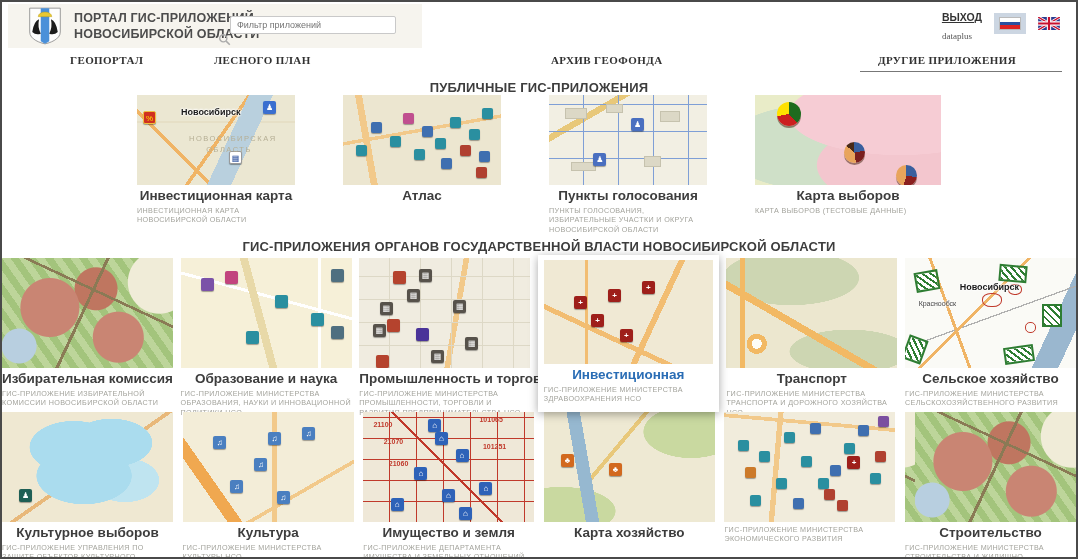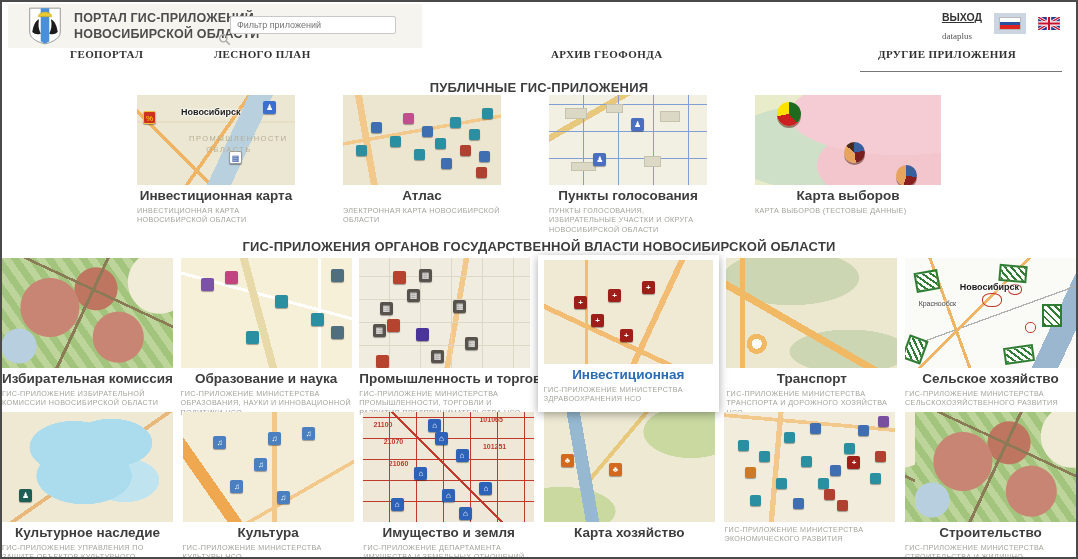--- a/index.html
+++ b/index.html
@@ -22,21 +22,21 @@
   .logout-block { line-height:1.2; }
   .logout-link { font-size:10.5px; font-weight:bold; color:#333; text-decoration:underline; cursor:pointer; display:block;}
   .username { font-size:9px; color:#555;font-family:Liberation Serif, serif; }
   .flag { width:22px; height:13px; display:block; }
   .flag-ru-box { background:#ccd6e2; padding:4px 5px; margin-top:2px; cursor:pointer; }
   .flag-ru { background:linear-gradient(#fff 0 33%, #2a50a0 33% 66%, #d22 66% 100%); border:1px solid #bbb; }
   .flag-uk-box { margin-top:6px; cursor:pointer; }
 
   
   nav { position:relative; height:24px; background:#fff; }
-  .tab { position:absolute; top:0; font-family:"Liberation Serif",serif; font-weight:bold;
+  .tab { position:absolute; top:6px; font-family:"Liberation Serif",serif; font-weight:bold;
          font-size:11px; color:#323232; letter-spacing:.4px; cursor:pointer; white-space:nowrap; }
   .tab1{left:68px;} .tab2{left:212px;} .tab3{left:549px;} .tab4{left:876px;}
   .tab-underline { position:absolute; left:858px; top:23px; width:202px; border-top:1px solid #777; }
 
   
   .section-heading { text-align:center; font-size:13px; font-weight:bold; color:#3d3d3d;
                      letter-spacing:.2px; height:15px; line-height:15px; }
   .h1 { margin-top:8px; } .h2 { margin-top:0; margin-bottom:4px; }
 
   
@@ -217,21 +217,21 @@
   <div class="section-heading h1">ПУБЛИЧНЫЕ ГИС-ПРИЛОЖЕНИЯ</div>
 
   <div class="row-public">
 
     <div class="card card-public">
       <div class="thumb thumb-public t-invest">
         <span class="mk" style="left:6px;top:16px;background:#d03020;border:1px solid #f0c040;color:#ffe100;">%</span>
         <span class="mk" style="left:126px;top:6px;background:#3a6fd0;">♟</span>
         <span class="mk" style="left:92px;top:56px;background:#fff;border:1px solid #999;color:#2a4f9e;">▦</span>
         <span class="maplbl" style="left:44px;top:12px;">Новосибирск</span>
-        <span class="watermark" style="left:52px;top:38px;width:80px;">ПРОМЫШЛЕННОСТИ ОБЛАСТЬ</span>
+        <span class="watermark" style="left:52px;top:38px;width:80px;">НОВОСИБИРСКАЯ ОБЛАСТЬ</span>
       </div>
       <div class="card-title">Инвестиционная карта</div>
       <div class="card-desc">ИНВЕСТИЦИОННАЯ КАРТА НОВОСИБИРСКОЙ ОБЛАСТИ</div>
     </div>
 
     <div class="card card-public">
       <div class="thumb thumb-public t-atlas">
         <span class="mk sm" style="left:8%;top:55%;background:#2a8fa0;"></span>
         <span class="mk sm" style="left:18%;top:30%;background:#3f6fb0;"></span>
         <span class="mk sm" style="left:30%;top:45%;background:#2a8fa0;"></span>
@@ -241,21 +241,20 @@
         <span class="mk sm" style="left:58%;top:48%;background:#2a8fa0;"></span>
         <span class="mk sm" style="left:62%;top:70%;background:#3f6fb0;"></span>
         <span class="mk sm" style="left:68%;top:24%;background:#2a8fa0;"></span>
         <span class="mk sm" style="left:74%;top:55%;background:#b04030;"></span>
         <span class="mk sm" style="left:80%;top:38%;background:#2a8fa0;"></span>
         <span class="mk sm" style="left:86%;top:62%;background:#3f6fb0;"></span>
         <span class="mk sm" style="left:88%;top:14%;background:#2a8fa0;"></span>
         <span class="mk sm" style="left:84%;top:80%;background:#b04030;"></span>
       </div>
       <div class="card-title">Атлас</div>
-      <div class="card-desc">ЭЛЕКТРОННАЯ КАРТА НОВОСИБИРСКОЙ ОБЛАСТИ</div>
     </div>
 
     <div class="card card-public">
       <div class="thumb thumb-public t-voting">
         <span class="bldg" style="left:10%;top:14%;width:22px;height:11px;"></span>
         <span class="bldg" style="left:36%;top:10%;width:17px;height:9px;"></span>
         <span class="bldg" style="left:70%;top:18%;width:20px;height:11px;"></span>
         <span class="bldg" style="left:14%;top:74%;width:25px;height:9px;"></span>
         <span class="bldg" style="left:60%;top:68%;width:17px;height:11px;"></span>
         <span class="mk" style="left:52%;top:26%;background:#4a6fc0;">♟</span>
@@ -353,21 +352,21 @@
       <div class="card-desc">ГИС-ПРИЛОЖЕНИЕ МИНИСТЕРСТВА СЕЛЬСКОХОЗЯЙСТВЕННОГО РАЗВИТИЯ</div>
     </div>
   </div>
 
   <div class="row-gov">
 
     <div class="card card-gov">
       <div class="thumb thumb-gov t-heritage">
         <span class="mk" style="left:10%;top:70%;background:#1e5f55;">♟</span>
       </div>
-      <div class="card-title">Культурное наследие</div>
+      <div class="card-title">Культурное выборов</div>
       <div class="card-desc">ГИС-ПРИЛОЖЕНИЕ УПРАВЛЕНИЯ ПО ЗАЩИТЕ ОБЪЕКТОВ КУЛЬТУРНОГО НАСЛЕДИЯ</div>
     </div>
 
     <div class="card card-gov">
       <div class="thumb thumb-gov t-culture">
         <span class="mk" style="left:18%;top:22%;background:#4a7fc0;">♫</span>
         <span class="mk" style="left:50%;top:18%;background:#4a7fc0;">♫</span>
         <span class="mk" style="left:70%;top:14%;background:#4a7fc0;">♫</span>
         <span class="mk" style="left:42%;top:42%;background:#4a7fc0;">♫</span>
         <span class="mk" style="left:28%;top:62%;background:#4a7fc0;">♫</span>

